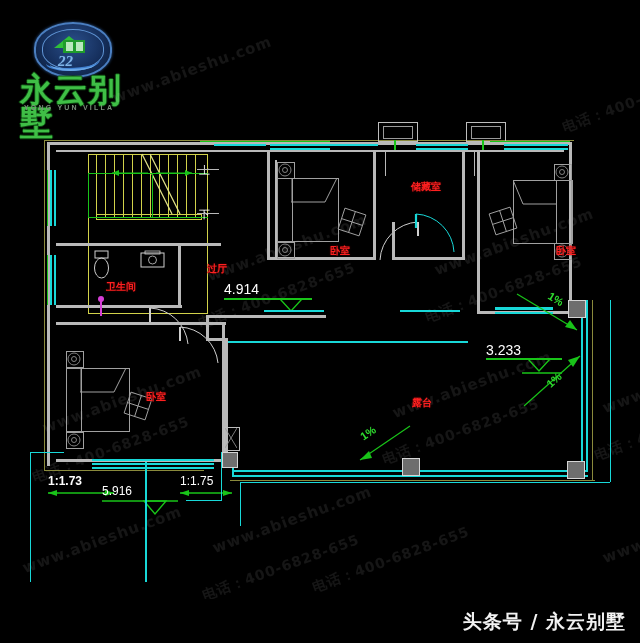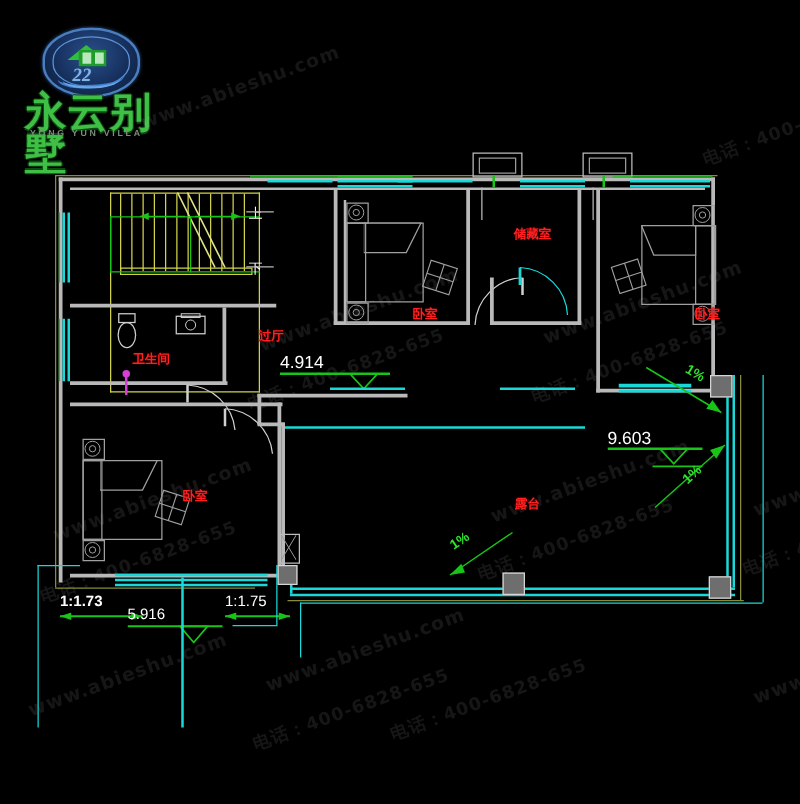--- a/index.html
+++ b/index.html
@@ -319,21 +319,21 @@
   <div class="w" style="left:225px;top:338px;width:3px;height:120px;"></div>
   <div class="w" style="left:206px;top:338px;width:22px;height:3px;"></div>
   <div class="cy" style="left:228px;top:341px;width:240px;height:2px;"></div>
   <div class="cy" style="left:586px;top:300px;width:2px;height:170px;"></div>
   <div class="cy" style="left:581px;top:300px;width:2px;height:170px;"></div>
   <div class="cy" style="left:232px;top:470px;width:356px;height:2px;"></div>
   <div class="cy" style="left:232px;top:475px;width:356px;height:2px;"></div>
   <div class="cy" style="left:232px;top:455px;width:2px;height:20px;"></div>
 
   <div class="lbl-red" style="left:412px;top:396px;">露台</div>
-  <div class="lbl-el" style="left:486px;top:342px;">9.603</div>
+  <div class="lbl-el" style="left:486px;top:342px;">3.233</div>
   <svg style="position:absolute;left:486px;top:356px;width:80px;height:22px;">
     <line x1="0" y1="3" x2="76" y2="3" stroke="#19c419" stroke-width="2"></line>
     <polygon points="42,3 64,3 53,15" fill="none" stroke="#19c419" stroke-width="1.4"></polygon>
     <line x1="36" y1="17" x2="76" y2="17" stroke="#19c419" stroke-width="1.4"></line>
   </svg>
 
   <svg style="position:absolute;left:513px;top:290px;width:72px;height:46px;">
     <line x1="4" y1="4" x2="64" y2="40" stroke="#19c419" stroke-width="1.2"></line>
     <polygon points="64,40 52,37 57,30" fill="#19c419"></polygon>
   </svg>
@@ -385,14 +385,17 @@
   </svg>
 
   <div class="cy" style="left:30px;top:452px;width:1px;height:130px;"></div>
   <div class="cy" style="left:30px;top:452px;width:34px;height:1px;"></div>
   <div class="cy" style="left:186px;top:500px;width:36px;height:1px;"></div>
   <div class="cy" style="left:221px;top:452px;width:1px;height:48px;"></div>
   <div class="cy" style="left:240px;top:482px;width:370px;height:1px;"></div>
   <div class="cy" style="left:610px;top:300px;width:1px;height:182px;"></div>
   <div class="cy" style="left:240px;top:482px;width:1px;height:44px;"></div>
 
+  <div id="banner">
+    <div id="banner-txt">头条号 / 永云别墅</div>
+  </div>
 
 </div>
 
 </body></html>

